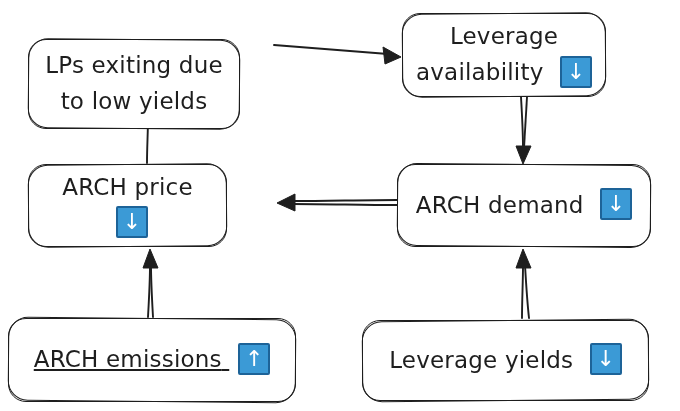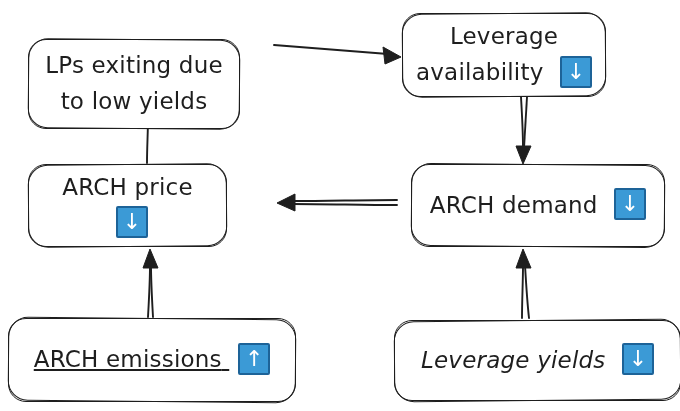--- a/index.html
+++ b/index.html
@@ -28,23 +28,23 @@
   }
   .node::before{
     content:"";position:absolute;inset:-1px;border:1.4px solid var(--stroke);
     border-radius:20px;pointer-events:none;
   }
   .node.sk-a::before{transform:rotate(0.55deg);}
   .node.sk-b::before{transform:rotate(-0.55deg);}
   .node-lps{left:28px;top:10px;width:212px;height:90px;margin-top:29px;}
   .node-lev-avail{left:402px;top:13px;width:204px;height:84px;}
   .node-arch-price{left:28px;top:164px;width:199px;height:83px;}
-  .node-arch-demand{left:411px;top:164px;width:254px;height:83px;}
+  .node-arch-demand{left:397px;top:164px;width:254px;height:83px;}
   .node-arch-emissions{left:8px;top:318px;width:288px;height:84px;text-decoration:underline;}
-  .node-lev-yields{left:394px;top:320px;width:287px;height:81px;font-style:italic;}
+  .node-lev-yields{left:362px;top:320px;width:287px;height:81px;}
   .indicator{
     display:inline-flex;align-items:center;justify-content:center;
     width:28px;height:28px;vertical-align:middle;
     background:var(--icon-fill);border:2.5px solid var(--icon-border);
     border-radius:2px;margin-left:9px;position:relative;top:-2px;
   }
   .indicator .glyph{
     color:var(--icon-glyph);font-size:22px;line-height:1;font-weight:normal;
   }
 </style>

